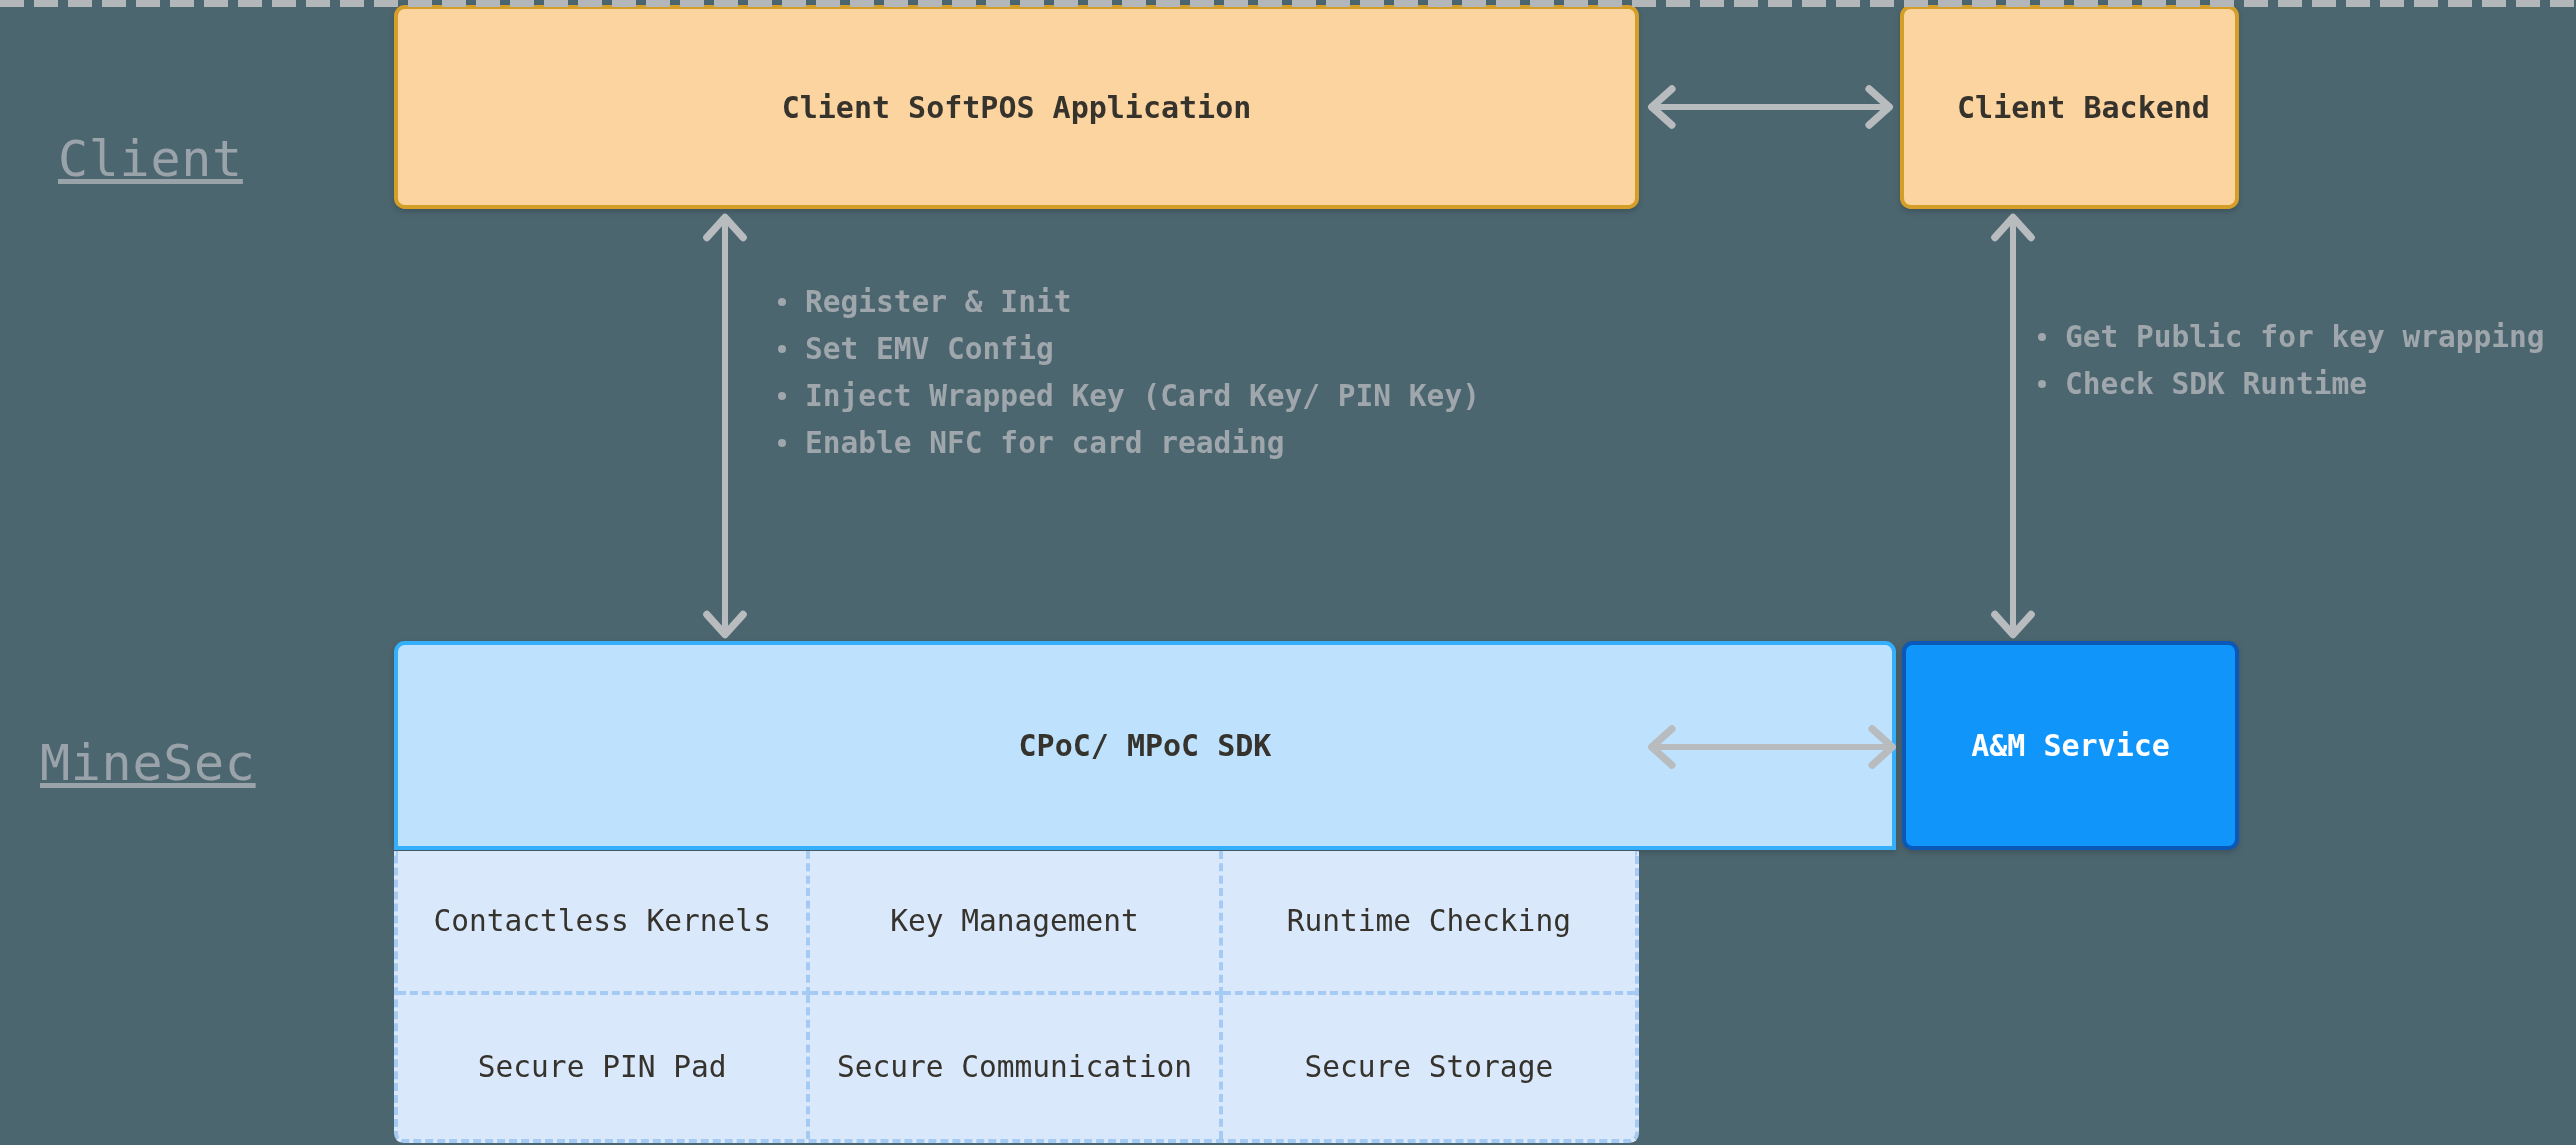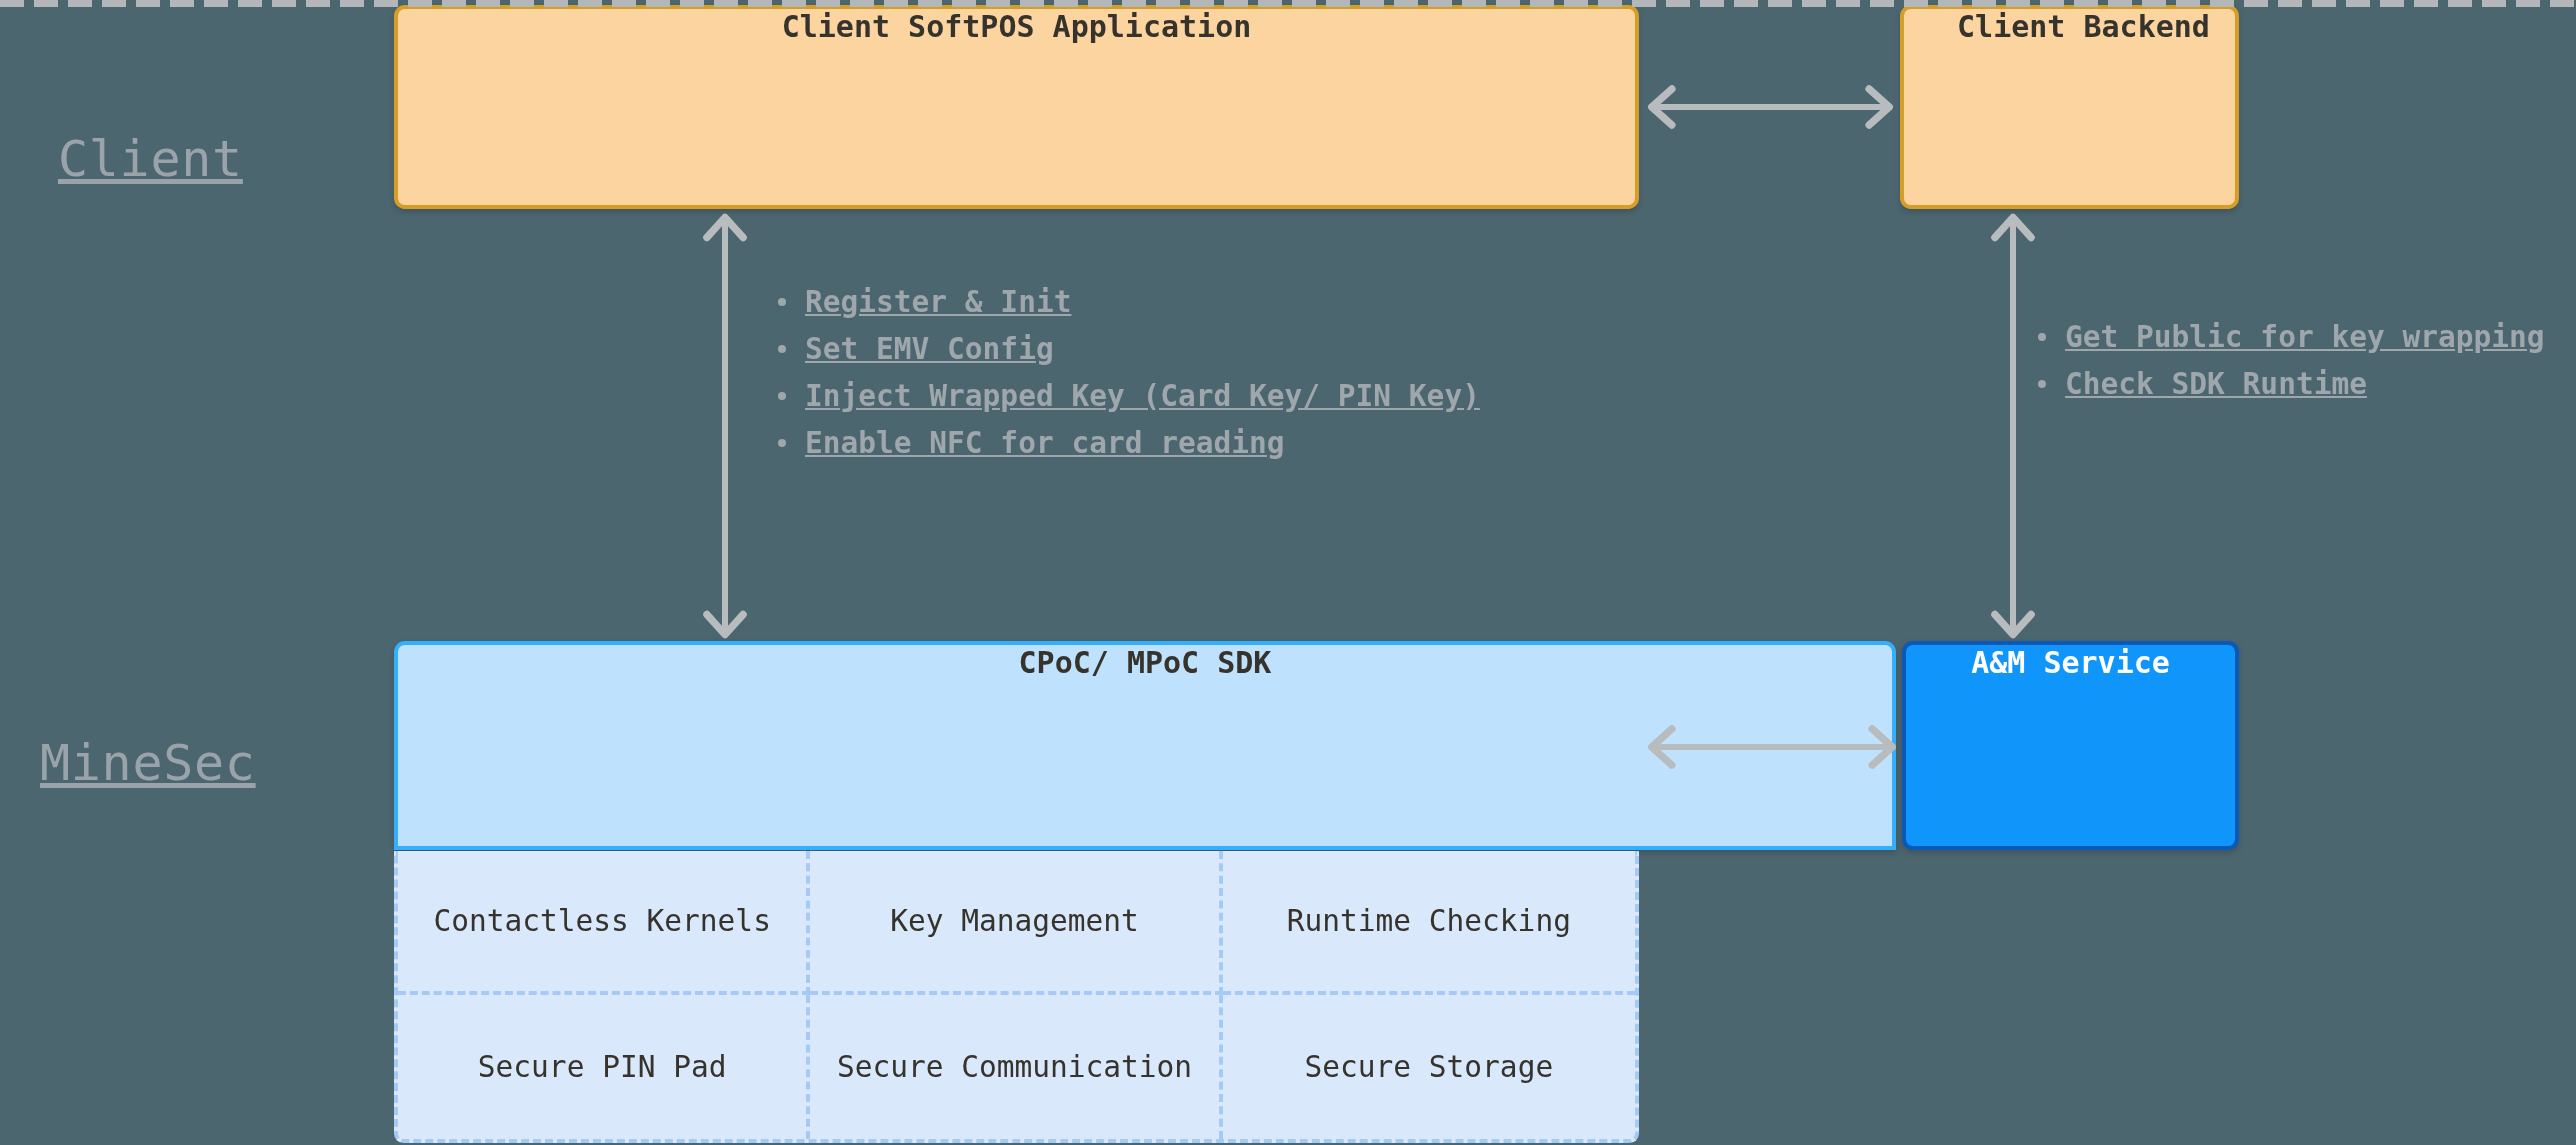--- a/index.html
+++ b/index.html
@@ -14,39 +14,39 @@
     position:relative; width:2576px; height:1146px; overflow:hidden;
     background:var(--bg);
     font-family:"DejaVu Sans Mono","Liberation Mono",monospace;
   }
   .zone-label{
     position:absolute; font-size:50px; font-weight:500; letter-spacing:0.7px;
     color:var(--zone-label);
     text-decoration:underline;
   }
   .node{
-    position:absolute; display:flex; justify-content:center;
+    position:absolute; display:flex; align-items:center; justify-content:center;
     box-sizing:border-box; border-radius:10.7px;
     font-size:30px; font-weight:700; color:var(--dark-text);
     box-shadow:0 2.7px 6.7px rgba(0,0,0,0.18);
   }
   .node--orange{ background:var(--orange-fill); border:4.7px solid var(--orange-border); }
   .node--sky{ background:var(--sky-fill); border:4.7px solid var(--sky-border); }
   .node--blue{ background:var(--blue-fill); border:4.7px solid var(--blue-border); color:var(--white-text); }
   .arrow{ position:absolute; }
   .arrow polyline{ fill:none; stroke:var(--arrow); stroke-width:9; stroke-linecap:round; stroke-linejoin:round; }
   .arrow .head{ stroke-width:11; }
   .separator{
     position:absolute; left:0; top:771; width:2576px; height:7.4px;
     background:repeating-linear-gradient(90deg, var(--separator) 0 24px, transparent 24px 34px);
   }
   .bullets{ position:absolute; list-style:none; margin:0; padding:0; }
   .bullets li{
     height:47px; display:flex; align-items:center;
-    font-size:29.5px; font-weight:700; color:var(--annotation); white-space:nowrap;text-decoration:underline;
+    font-size:29.5px; font-weight:700; color:var(--annotation); white-space:nowrap;
   }
   .bullets .dot{
     width:8px; height:8px; border-radius:50%; background:var(--annotation);
     margin-right:19px; flex:0 0 auto;
   }
   .sdk-grid{
     position:absolute; left:394px; top:851px; width:1245px; height:292px;
     box-sizing:border-box; display:grid;
     grid-template-columns:repeat(3,1fr); grid-template-rows:1fr 1fr;
     background:var(--cell-fill);

